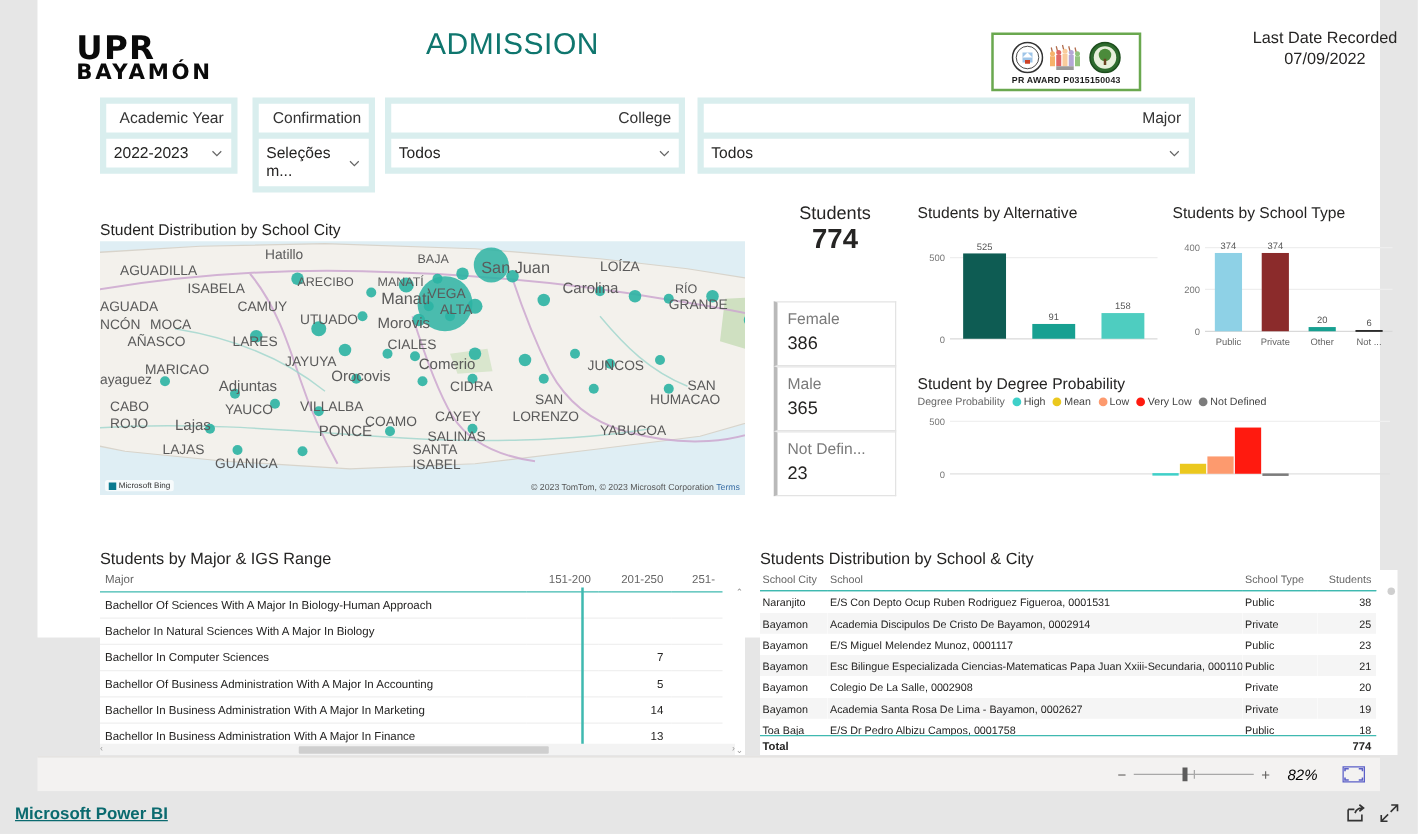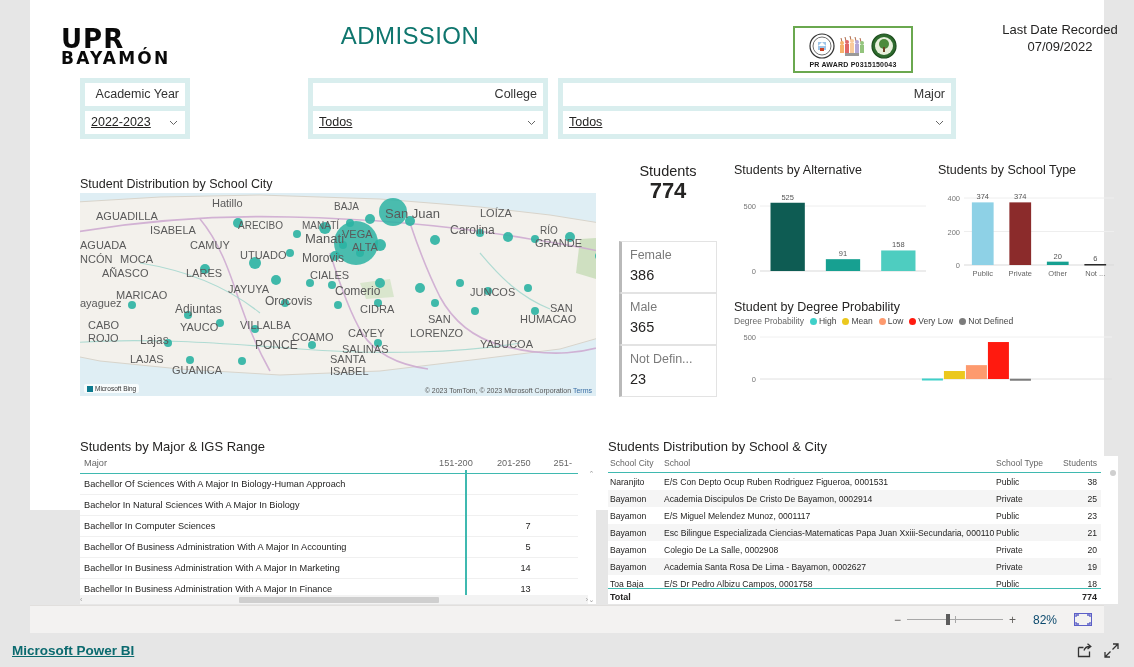--- a/index.html
+++ b/index.html
@@ -56,21 +56,20 @@
   
   .slicer { position: absolute; background: #d9eeee; padding: 5px; }
   .slicer .s-title {
     background: #ffffff; color: #333; font-size: 12.5px;
     padding: 4px 6px 4px 6px; line-height: 15px; text-align: right;
   }
   .slicer .s-drop {
     background: #ffffff; margin-top: 5px; font-size: 12.5px; color: #252423;
     padding: 4px 6px; display: flex; align-items: center; justify-content: space-between;
     line-height: 15px;
-    text-decoration: underline;
   }
   .chev { width: 11px; height: 11px; flex: 0 0 auto; }
   .chev svg { display: block; }
 
   #slicer-year    { left: 50px;  top: 78px; width: 110px; }
   #slicer-conf    { left: 172px; top: 78px; width: 98px;  }
   #slicer-college { left: 278px; top: 78px; width: 240px; }
   #slicer-major   { left: 528px; top: 78px; width: 398px; }
 
   
@@ -192,21 +191,21 @@
     padding-right: 12px; gap: 14px;
   }
   .zoomctl { display: flex; align-items: center; gap: 6px; color: #605e5c; font-size: 12px; }
   .zoomline { width: 96px; height: 1px; background: #a8a8a8; position: relative; }
   .zoomline .knob {
     position: absolute; left: 41%; top: -5px; width: 4px; height: 11px; background: #5c5c5c;
   }
   .zoomline .tick {
     position: absolute; left: 50%; top: -3px; width: 1px; height: 7px; background: #a8a8a8;
   }
-  .zoom-pct { font-size: 12px; color: #0c4a6e; min-width: 30px; text-align: center; }
+  .zoom-pct { font-size: 12px; color: #000000; min-width: 30px; text-align: left; font-style: italic; }
   .fitbtn { width: 18px; height: 13px; border: 1.4px solid #5b5fc7; position: relative; }
 
   #footer {
     position: absolute; left: 0; top: 633px; width: 1134px; height: 34px;
     background: #e6e6e6; display: flex; align-items: center;
     padding: 0 14px 0 12px; gap: 10px; font-weight: bold;
   }
   #footer .pbi-link {
     font-size: 13.5px; color: #0b6a6f; text-decoration: underline; cursor: pointer;
   }
@@ -278,20 +277,31 @@
       <div class="s-drop">
         <span>2022-2023</span>
         <span class="chev">
           <svg width="11" height="11" viewBox="0 0 11 11">
               <path d="M2 4 L5.5 7.5 L9 4" stroke="#666" stroke-width="1" fill="none"></path>
             </svg>
         </span>
       </div>
     </div>
 
+    <div class="slicer" id="slicer-conf">
+      <div class="s-title">Confirmation</div>
+      <div class="s-drop">
+        <span>Seleções m...</span>
+        <span class="chev">
+          <svg width="11" height="11" viewBox="0 0 11 11">
+              <path d="M2 4 L5.5 7.5 L9 4" stroke="#666" stroke-width="1" fill="none"></path>
+            </svg>
+        </span>
+      </div>
+    </div>
 
     <div class="slicer" id="slicer-college">
       <div class="s-title">College</div>
       <div class="s-drop">
         <span>Todos</span>
         <span class="chev">
           <svg width="11" height="11" viewBox="0 0 11 11">
               <path d="M2 4 L5.5 7.5 L9 4" stroke="#666" stroke-width="1" fill="none"></path>
             </svg>
         </span>

